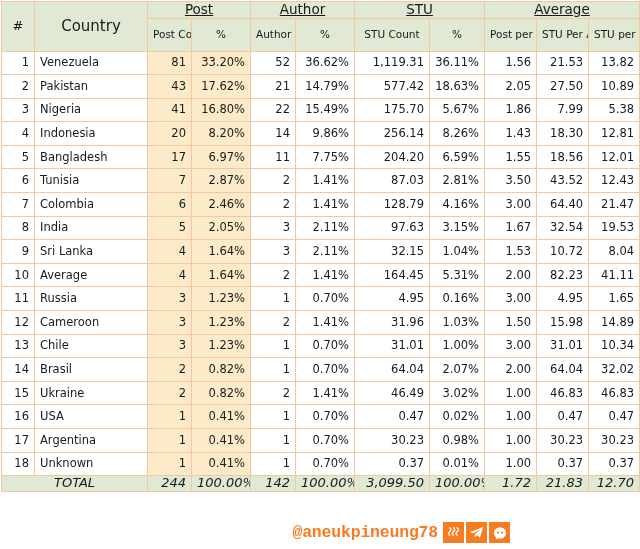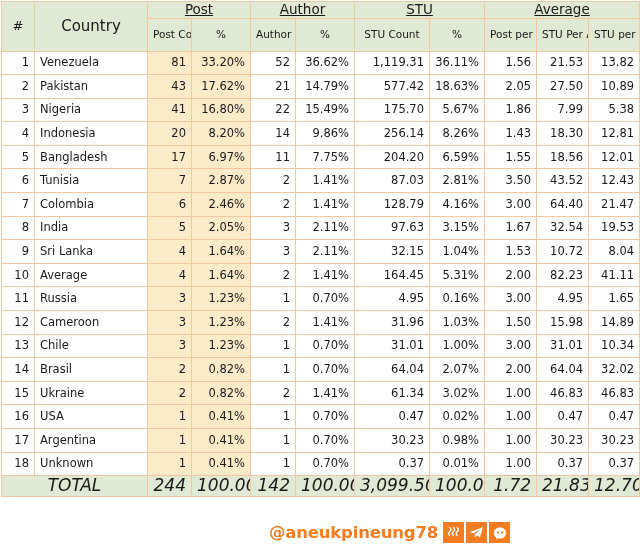--- a/index.html
+++ b/index.html
@@ -75,39 +75,40 @@
   .cell-white  { background: #ffffff; }
   .cell-cream  { background: #fdeac8; }
 
   tbody tr { height: 23.6px; }
 
   
   .total-row td {
     background: #dfe9d3;
     font-weight: bold;
     font-style: italic;
-    font-size: 17px;
+    font-size: 13px;
     margin-top: 40px;
   }
   .total-label {
     text-align: center;
   }
 
   
   #footer {
     position: absolute;
     left: 0;
     top: 516px;
     width: 516px;
     height: 33px;
     display: flex;
     align-items: center;
     justify-content: flex-end;
     padding-right: 6px;
     box-sizing: border-box;
+    font-family: Liberation Mono, monospace;
   }
   #watermark-handle {
     color: #f57c20;
     font-weight: bold;
     font-size: 16.5px;
     letter-spacing: -0.2px;
     margin-right: 3px;
   }
   .wm-icon {
     width: 21px;
@@ -341,21 +342,21 @@
         <td class="num cell-white">64.04</td>
         <td class="num cell-white">32.02</td>
       </tr>
       <tr>
         <td class="r-num cell-white">15</td>
         <td class="r-country cell-white">Ukraine</td>
         <td class="num cell-cream">2</td>
         <td class="num cell-cream">0.82%</td>
         <td class="num cell-white">2</td>
         <td class="num cell-white">1.41%</td>
-        <td class="num cell-white">61.34</td>
+        <td class="num cell-white">46.49</td>
         <td class="num cell-white">3.02%</td>
         <td class="num cell-white">1.00</td>
         <td class="num cell-white">46.83</td>
         <td class="num cell-white">46.83</td>
       </tr>
       <tr>
         <td class="r-num cell-white">16</td>
         <td class="r-country cell-white">USA</td>
         <td class="num cell-cream">1</td>
         <td class="num cell-cream">0.41%</td>

